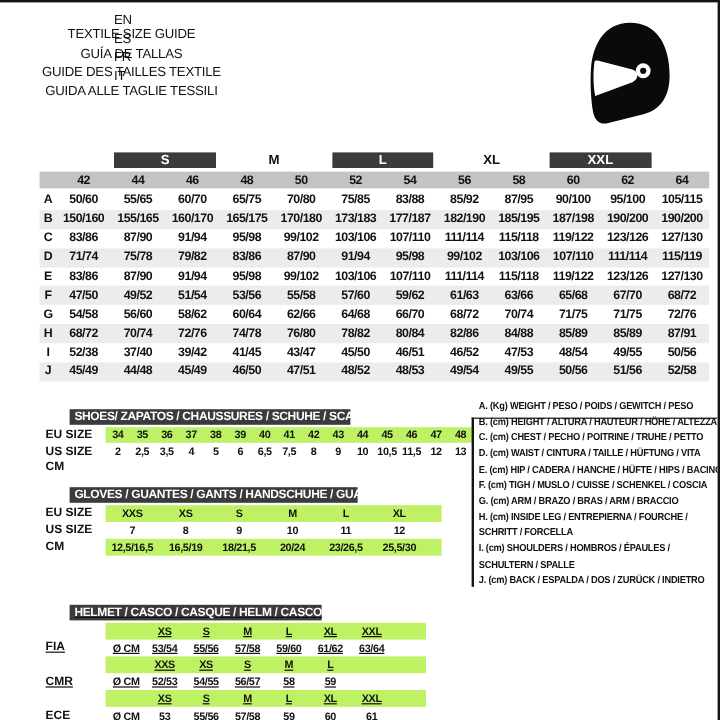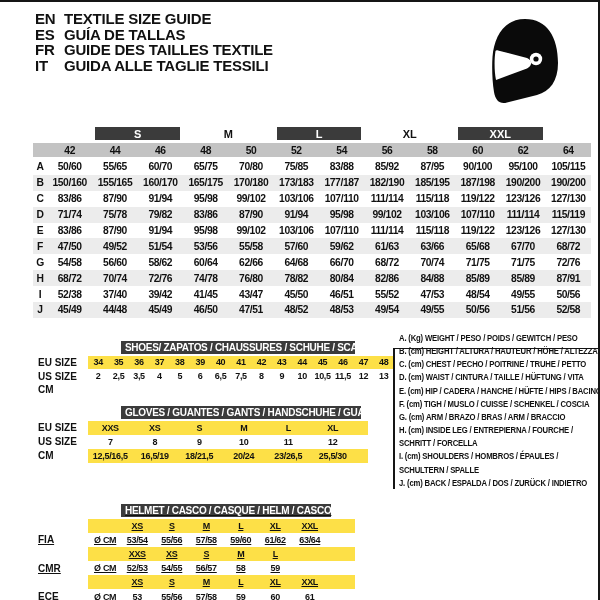--- a/index.html
+++ b/index.html
@@ -2,21 +2,21 @@
 <html><head>
 <meta charset="utf-8">
 <style>
   * { margin:0; padding:0; box-sizing:border-box; }
   html,body { width:600px; height:600px; background:#fff; font-family:"Liberation Sans", sans-serif; }
   .page { position:relative; width:600px; height:600px; background:#fff; color:#111;
           border-top:2px solid #151515; border-right:2px solid #151515; overflow:hidden; }
 
   
   .langs { position:absolute; left:35px; top:9px; }
-  .lang-row { display:flex; height:15.5px; align-items:center; font-weight:bold; font-size:15px; letter-spacing:-0.2px; }
+  .lang-row { display:flex; height:15.5px; align-items:center; font-weight:normal; font-size:11px; letter-spacing:-0.2px;flex-direction:column; }
   .lang-code { width:29px; }
 
   
   .helmet-icon { position:absolute; left:487px; top:14px; }
 
   
   .mt { position:absolute; left:33px; top:125px; width:558px; }
   .mt-grid { display:grid; grid-template-columns:14px repeat(12,1fr); }
   .mt-groups { height:13px; margin-bottom:3px; }
   .sp2 { grid-column:span 2; }
@@ -25,27 +25,27 @@
   .grp.dark { background:#3b3b3b; color:#fff; margin:0 3px; }
   .mt-header { height:14px; background:#c3c3c3; margin-bottom:2px; }
   .mt-cell { display:flex; align-items:center; justify-content:center;
              font-weight:bold; font-size:10.3px; letter-spacing:-0.4px; white-space:nowrap; }
   .mt-row { height:15.9px; }
   .mt-row.alt { background:#ececec; }
   .mt-label { font-size:10.3px; }
 
   
   .section { position:absolute; left:33px; }
-  .sec-bar { margin-left:88px; height:13px; background:#3b3b3b; color:#fff; font-weight:bold;
+  .sec-bar { margin-left:25px; height:13px; background:#3b3b3b; color:#fff; font-weight:bold;
              font-size:10px; letter-spacing:-0.3px; display:flex; align-items:center;
              padding-left:4px; margin-bottom:1.5px; white-space:nowrap; }
   .sec-row { display:flex; }
   .sec-label { width:55px; display:flex; align-items:center; font-weight:bold; font-size:10px; padding-left:5px; }
   .sec-data { flex:1; display:grid; }
-  .sec-row.alt .sec-data { background:#fde047; }
+  .sec-row.alt .sec-data { background:#bef264; }
   .sec-cell { display:flex; align-items:center; justify-content:center; font-weight:bold;
               font-size:9px; letter-spacing:-0.3px; white-space:nowrap; }
   .sec-cell.unit { justify-content:flex-start; padding-left:6px; }
   .shoes { top:339px; width:361px; } .shoes .sec-bar { width:234px; } .shoes .sec-row { height:13.8px; }
   .shoes-cols { grid-template-columns:repeat(15,1fr); }
   .gloves { top:404px; width:335px; } .gloves .sec-bar { width:240px; } .gloves .sec-row { height:14px; }
   .gloves-cols { grid-template-columns:repeat(6,44.5px) 1fr; }
   .helmet-sec { top:502px; width:322px;text-decoration:underline; } .helmet-sec .sec-bar { width:210px; } .helmet-sec .sec-row { height:14.2px; }
   .helmet-cols { grid-template-columns:32px repeat(6,34.5px) 1fr; }
 
@@ -235,21 +235,21 @@
         </div>
         <div class="mt-grid mt-row">
           <div class="mt-cell mt-label">I</div>
           <div class="mt-cell">52/38</div>
           <div class="mt-cell">37/40</div>
           <div class="mt-cell">39/42</div>
           <div class="mt-cell">41/45</div>
           <div class="mt-cell">43/47</div>
           <div class="mt-cell">45/50</div>
           <div class="mt-cell">46/51</div>
-          <div class="mt-cell">55/52</div>
+          <div class="mt-cell">46/52</div>
           <div class="mt-cell">47/53</div>
           <div class="mt-cell">48/54</div>
           <div class="mt-cell">49/55</div>
           <div class="mt-cell">50/56</div>
         </div>
         <div class="mt-grid mt-row alt">
           <div class="mt-cell mt-label">J</div>
           <div class="mt-cell">45/49</div>
           <div class="mt-cell">44/48</div>
           <div class="mt-cell">45/49</div>

